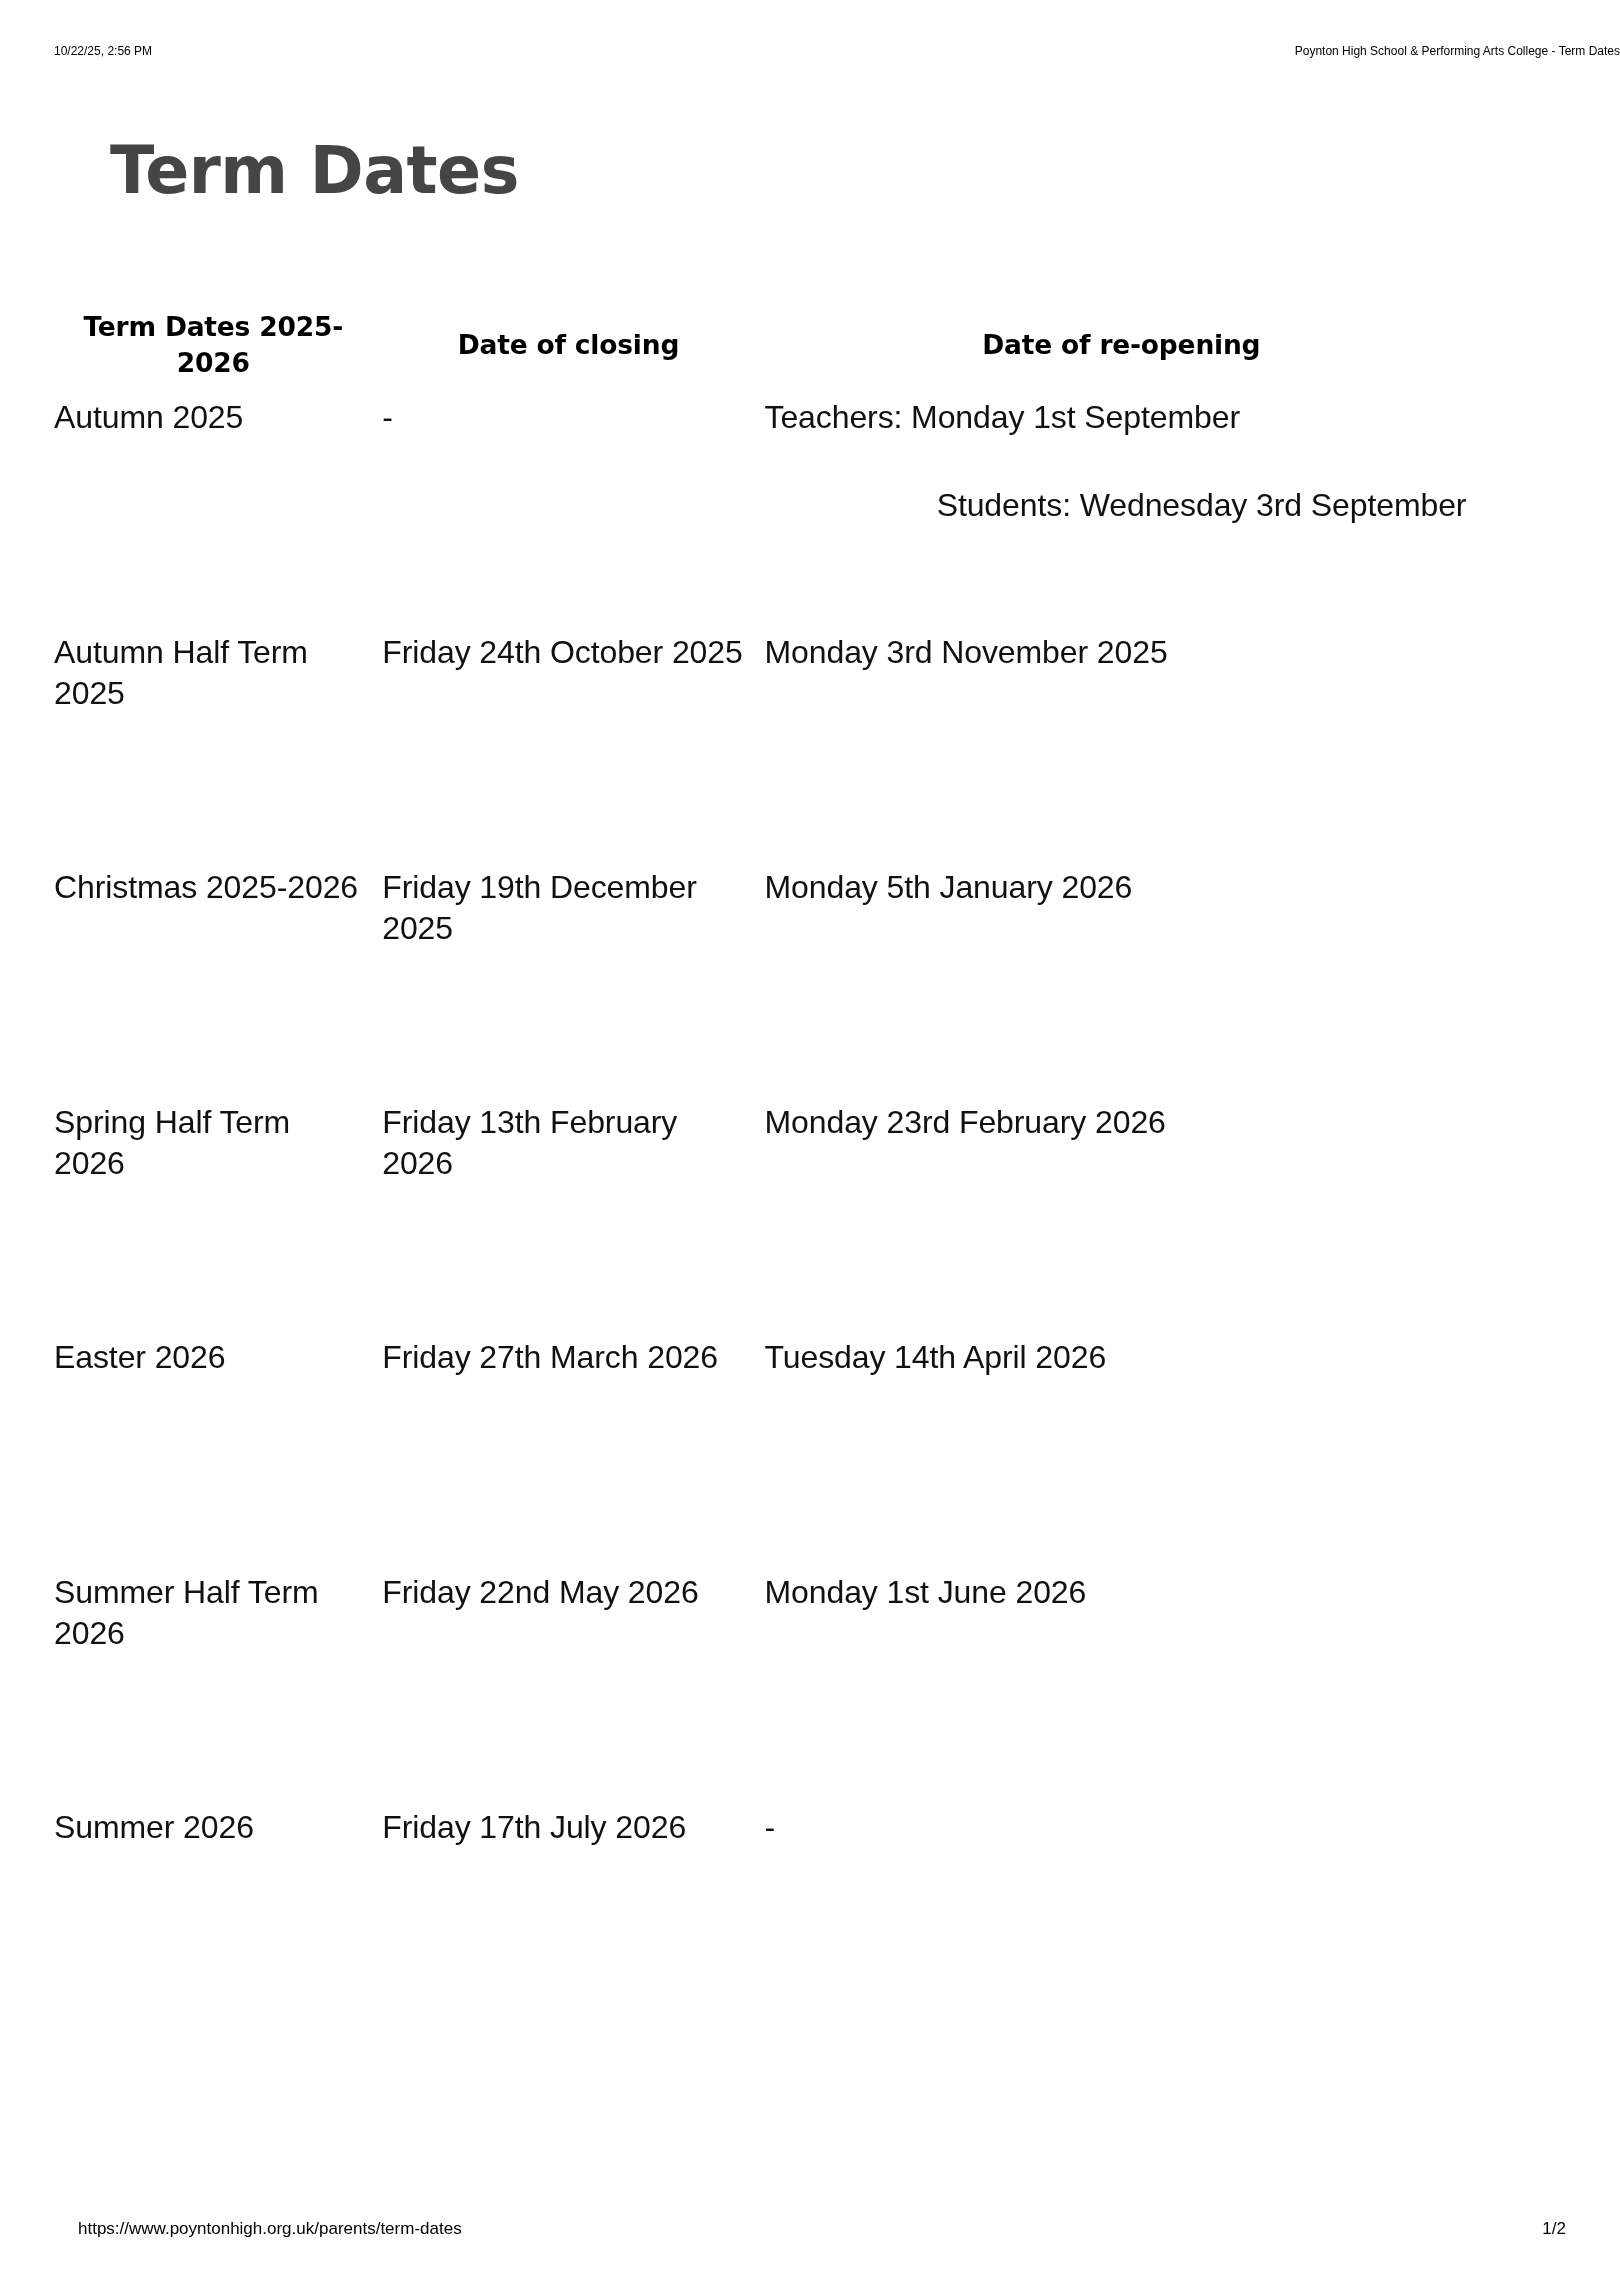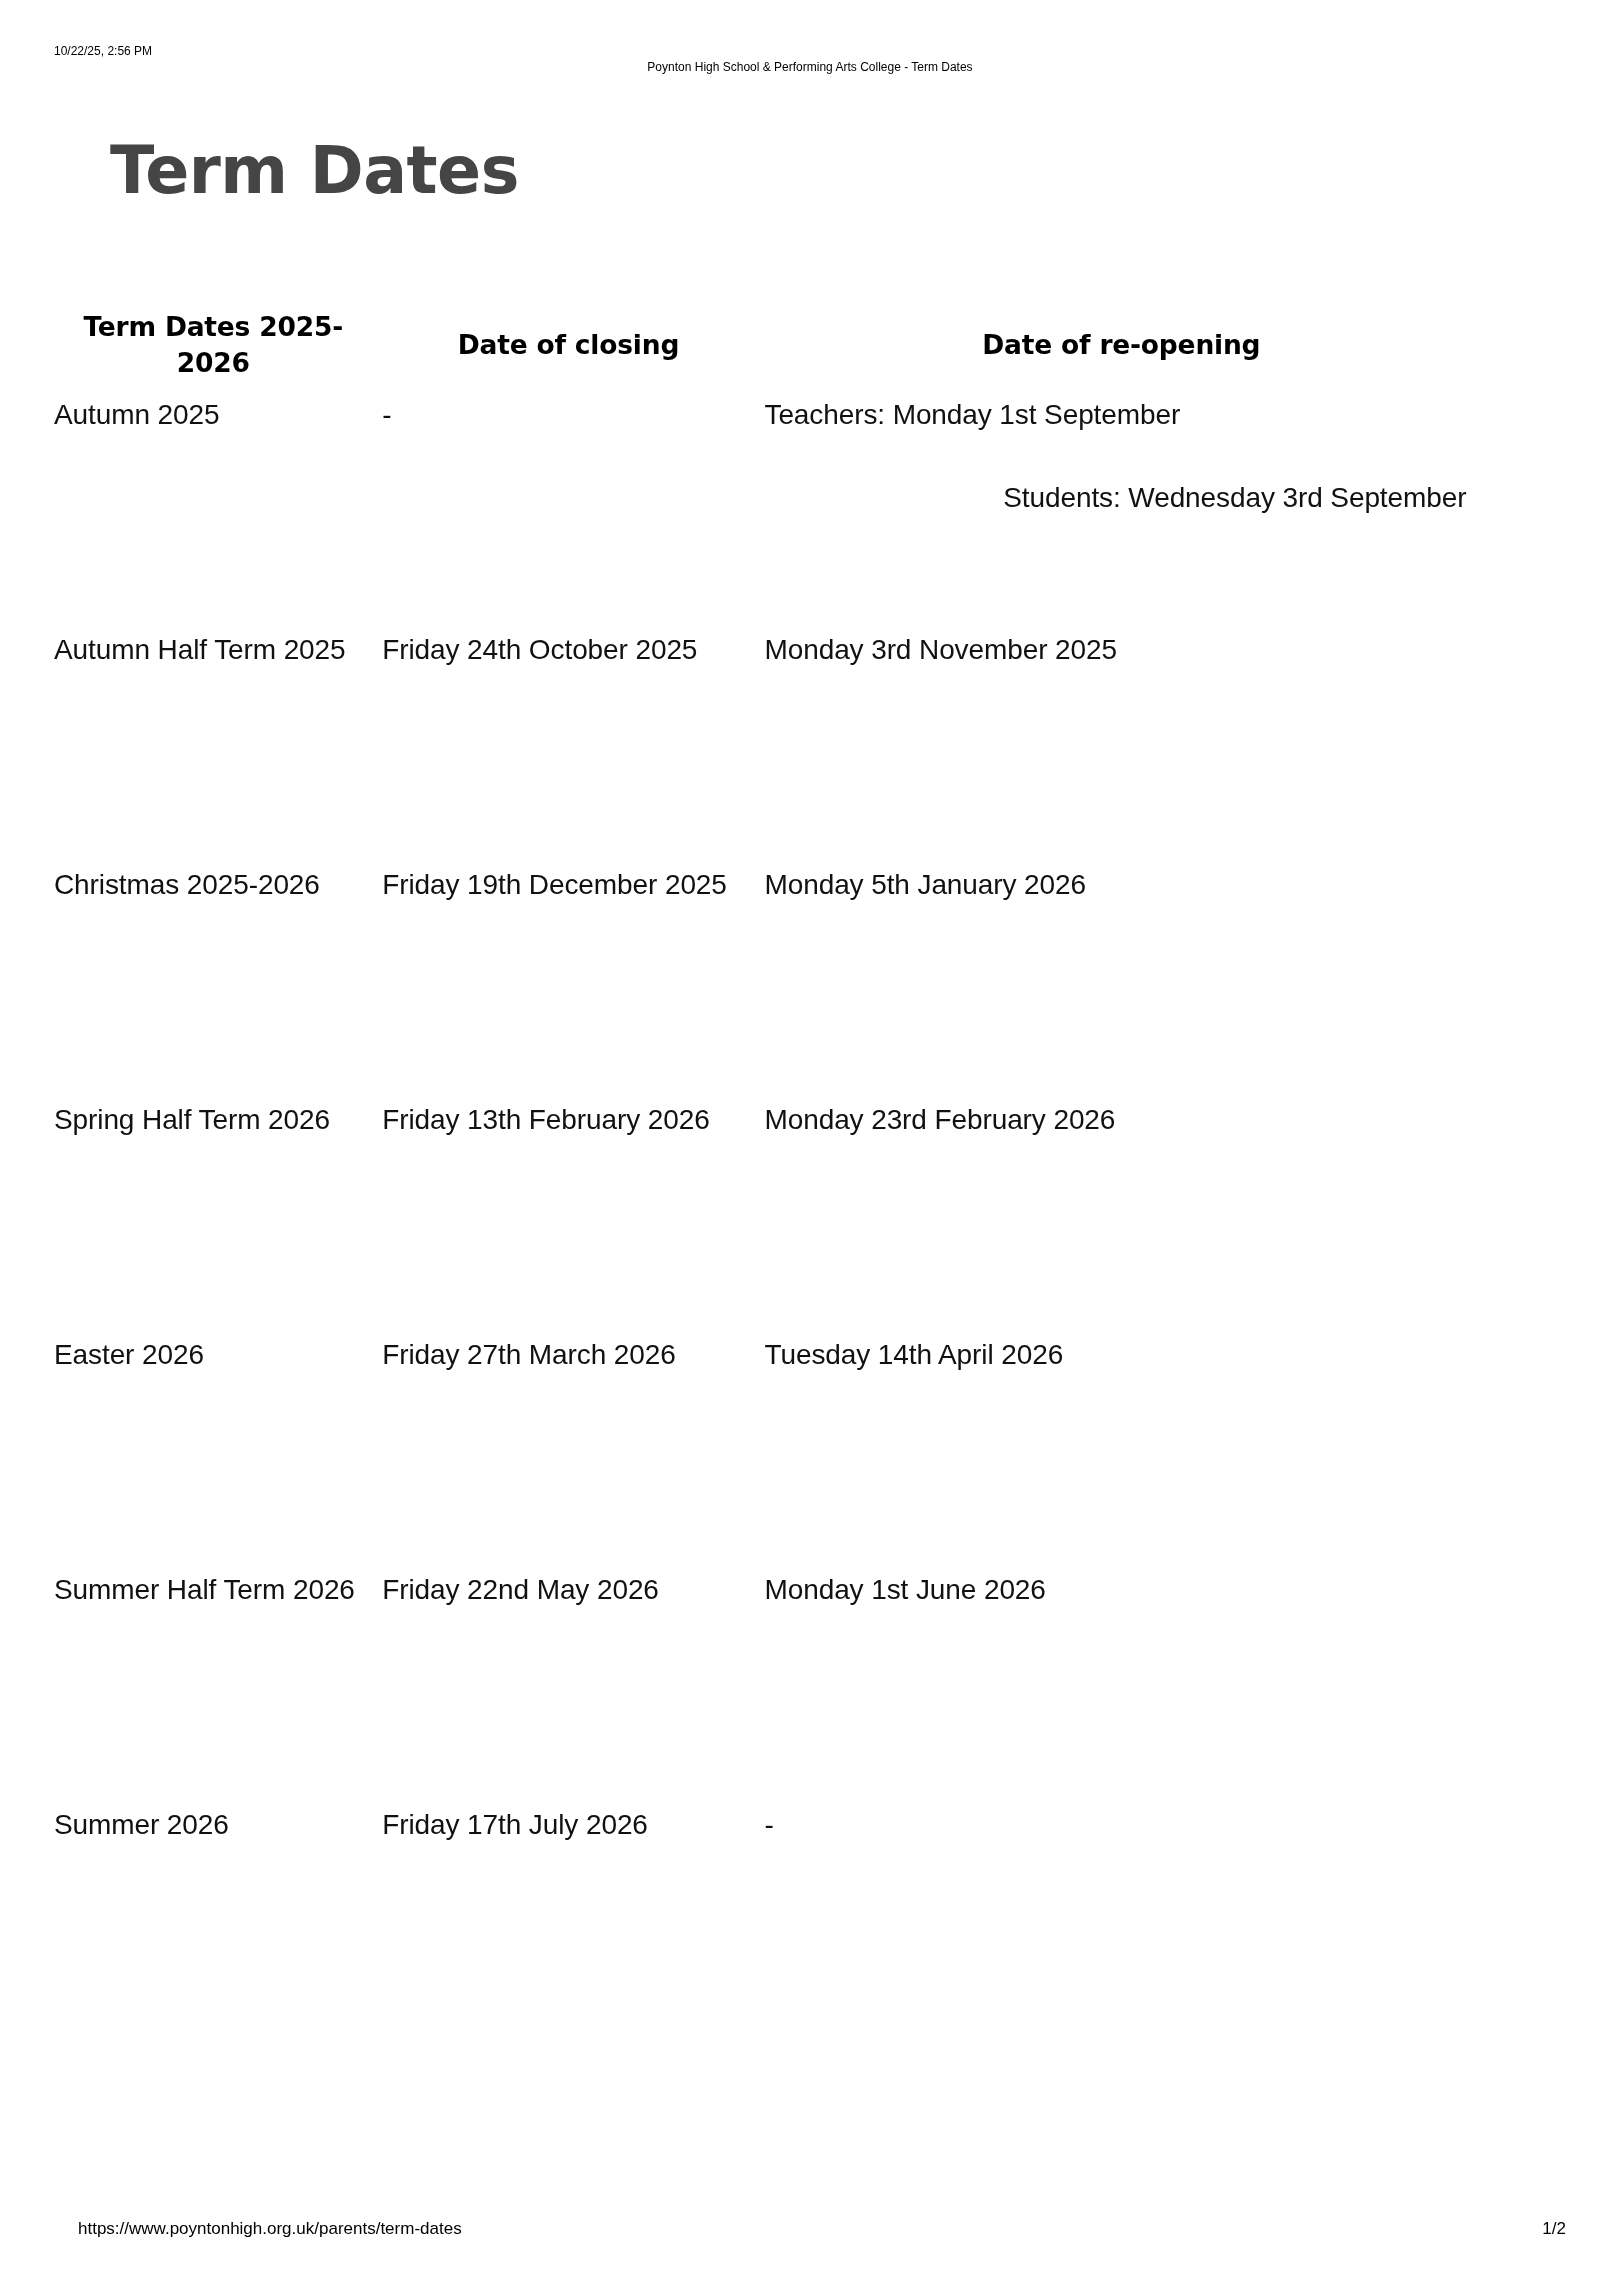--- a/index.html
+++ b/index.html
@@ -32,23 +32,23 @@
   }
   .print-header .ph-left {
     position: absolute;
     left: 54px;
     top: 0;
     white-space: nowrap;
   }
   .print-header .ph-center {
     position: absolute;
     left: 0;
-    top: 16px;
+    top: 0;
     width: 100%;
-    text-align: center;
+    text-align: right;
     white-space: nowrap;
   }
 
   
   .print-footer {
     position: absolute;
     bottom: 51px;
     left: 0;
     width: 100%;
     height: 23.5px;
@@ -111,21 +111,21 @@
     text-align: center;
     vertical-align: middle;
     color: #000000;
     padding: 0 9.8px 0 0;
     font-family: "DejaVu Sans", "Liberation Sans", sans-serif;
     letter-spacing: -0.2px;
   }
   table.term-table thead tr { height: 104px; }
 
   table.term-table td {
-    font-size: 28px;
+    font-size: 32px;
     line-height: 1.28;
     font-weight: 400;
     vertical-align: top;
     text-align: left;
     color: #111111;
     padding: 0 21.6px 0 0;
     letter-spacing: -0.1px;
   }
   table.term-table tbody tr { height: 235px; }
   table.term-table tbody tr:last-child { height: auto; margin-top: 12px; }

